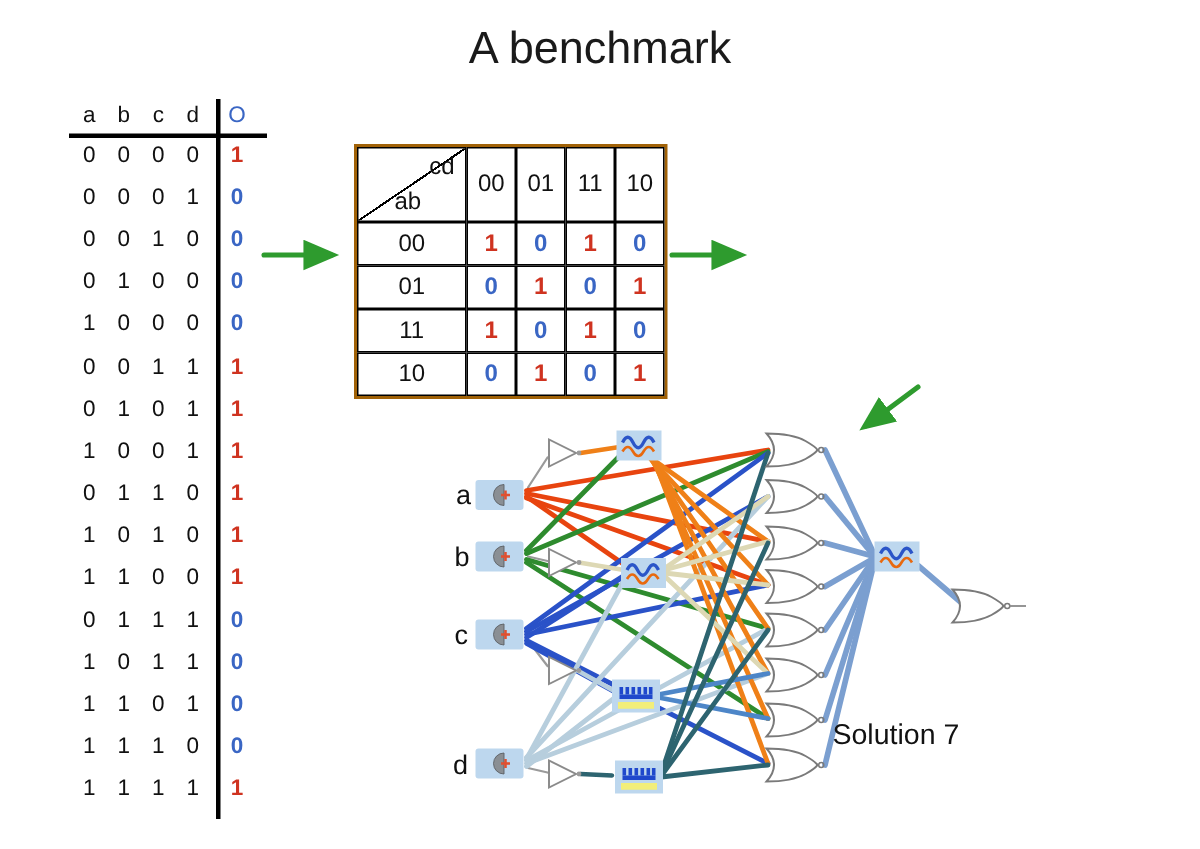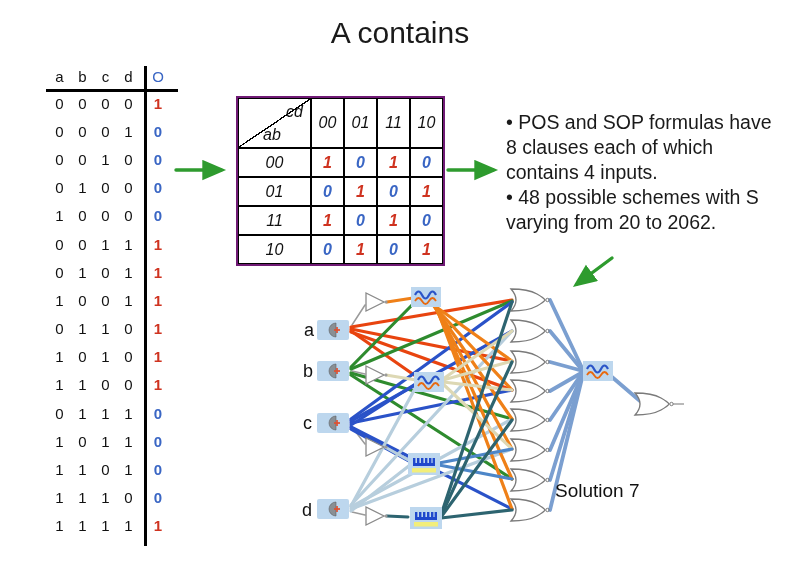--- a/index.html
+++ b/index.html
@@ -11,21 +11,21 @@
   .tt-row,.tt-head{display:grid;grid-template-columns:23px 23px 23px 23px 36px;text-align:center;align-items:center;}
   .tt-head{height:26px;font-size:15px;color:#111;}
   .tt-row{height:28.2px;font-size:15px;color:#111;}
   .tt-vline{position:absolute;left:96px;top:3px;width:2.5px;height:480px;background:#000;}
   .tt-hline{position:absolute;left:-2px;top:26px;width:132px;height:2.5px;background:#000;}
   .tt-out{font-weight:bold;}
   
   .kmap{position:absolute;left:236px;top:96px;display:grid;
         grid-template-columns:73px 33px 33px 33px 33px;
         grid-template-rows:50px 29px 29px 29px 29px;
-        border:2px solid #701a75;background:#fff;font-style:italic;}
+        border:2px solid #a16207;background:#fff;}
   .km-cell{border:1px solid #000;display:flex;align-items:center;justify-content:center;font-size:16px;color:#111;}
   .km-corner{position:relative;background:linear-gradient(to bottom right,#fff 49.2%,#000 49.2% 50.9%,#fff 50.9%);}
   .km-cd{position:absolute;top:4px;right:7px;}
   .km-ab{position:absolute;bottom:3px;left:24px;}
   .km-val{font-weight:bold;}
   
   .notes{position:absolute;left:506px;top:110px;width:276px;font-size:19.5px;line-height:25px;color:#1a1a1a;}
   
   .net-label{position:absolute;font-size:18px;color:#111;}
   .sol-label{position:absolute;left:555px;top:480px;font-size:19px;color:#111;}
@@ -37,21 +37,21 @@
   .ln-steel{stroke:#7b9fd0;} .ln-gray{stroke:#9a9a9a;}
   .w32{stroke-width:3.2;stroke-linecap:round;} .w36{stroke-width:3.8;stroke-linecap:round;}
   .w30{stroke-width:3;stroke-linecap:round;}   .w15{stroke-width:1.5;stroke-linecap:round;}
   .warr{stroke-width:3.4;stroke-linecap:round;}
 </style>
 </head>
 <body>
 
 <div class="slide">
 
-  <div class="title">A contains</div>
+  <div class="title">A benchmark</div>
 
   <div class="tt">
     <div class="tt-head">
         <span class="tt-cell">a</span>
         <span class="tt-cell">b</span>
         <span class="tt-cell">c</span>
         <span class="tt-cell">d</span>
         <span class="tt-cell" style="color: rgb(58, 102, 196);">O</span>
       </div>
     <div class="tt-hline"></div>
@@ -196,24 +196,20 @@
       <div class="km-cell km-val" style="color: rgb(58, 102, 196);">0</div>
       <div class="km-cell km-val" style="color: rgb(207, 51, 32);">1</div>
       <div class="km-cell km-val" style="color: rgb(58, 102, 196);">0</div>
       <div class="km-cell">10</div>
       <div class="km-cell km-val" style="color: rgb(58, 102, 196);">0</div>
       <div class="km-cell km-val" style="color: rgb(207, 51, 32);">1</div>
       <div class="km-cell km-val" style="color: rgb(58, 102, 196);">0</div>
       <div class="km-cell km-val" style="color: rgb(207, 51, 32);">1</div>
     </div>
 
-  <div class="notes">
-    <div>• POS and SOP formulas have 8 clauses each of which contains 4 inputs.</div>
-    <div>• 48 possible schemes with S varying  from 20 to 2062.</div>
-  </div>
 
   <svg class="diagram" width="800" height="566" viewBox="0 0 800 566">
     <defs>
       <marker id="ah" markerWidth="8" markerHeight="8" refX="5.5" refY="3" orient="auto">
         <path d="M0,0 L7,3 L0,6 Z" fill="#2e9b2e"></path>
       </marker>
       <g id="inputNode">
         <rect x="-16" y="-10" width="32" height="20" rx="2" fill="#bdd7ee"></rect>
         <path d="M 3,-7 A 7,7 0 0 0 3,7 Z" fill="#8a8f94" stroke="#5a5f63" stroke-width="0.6"></path>
         <line x1="1" y1="0" x2="7" y2="0" stroke="#e05030" stroke-width="1.7"></line>

